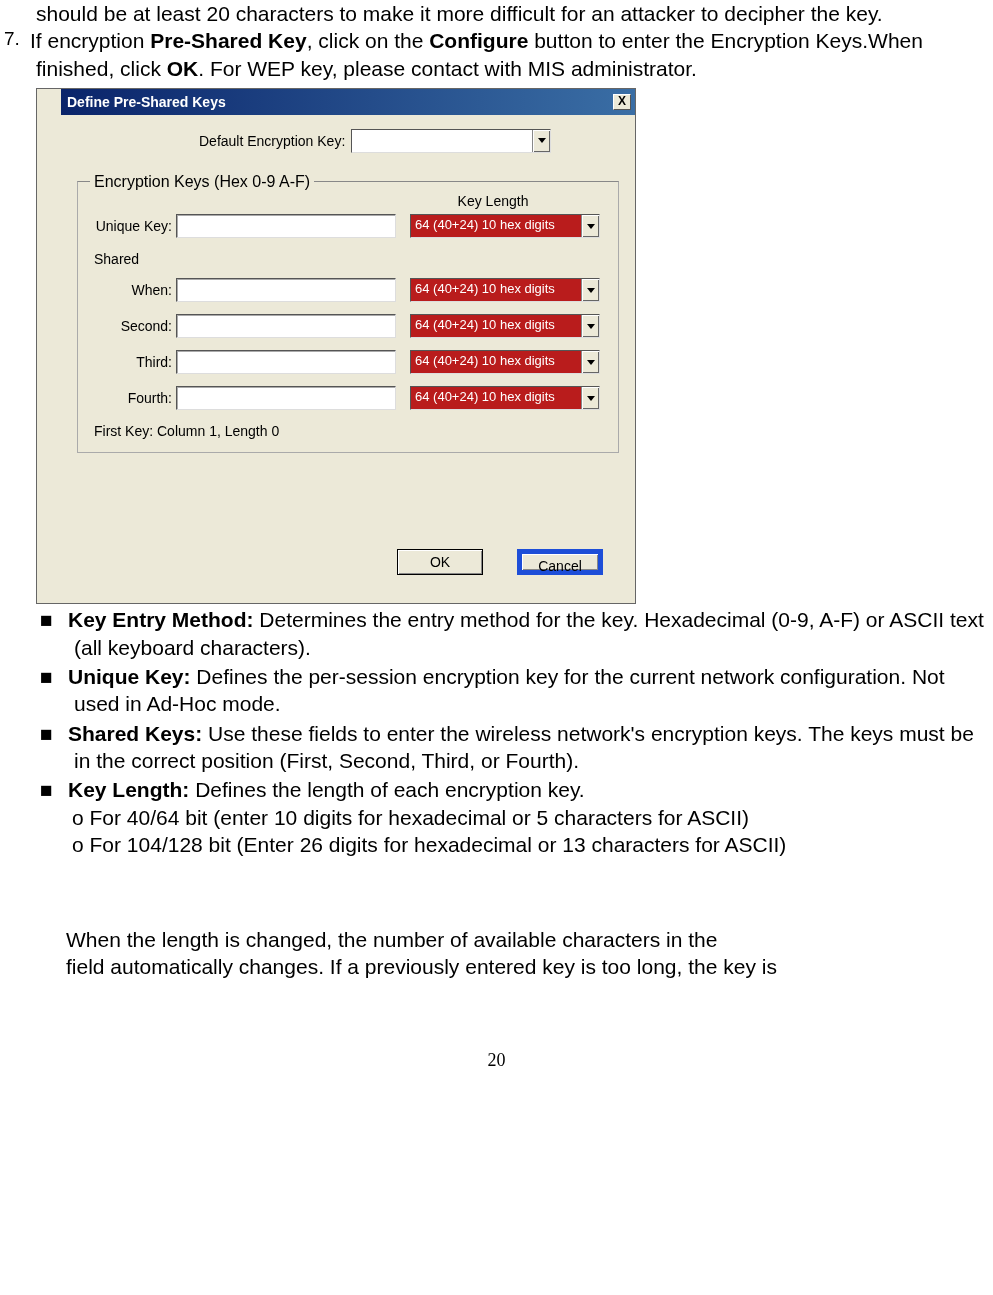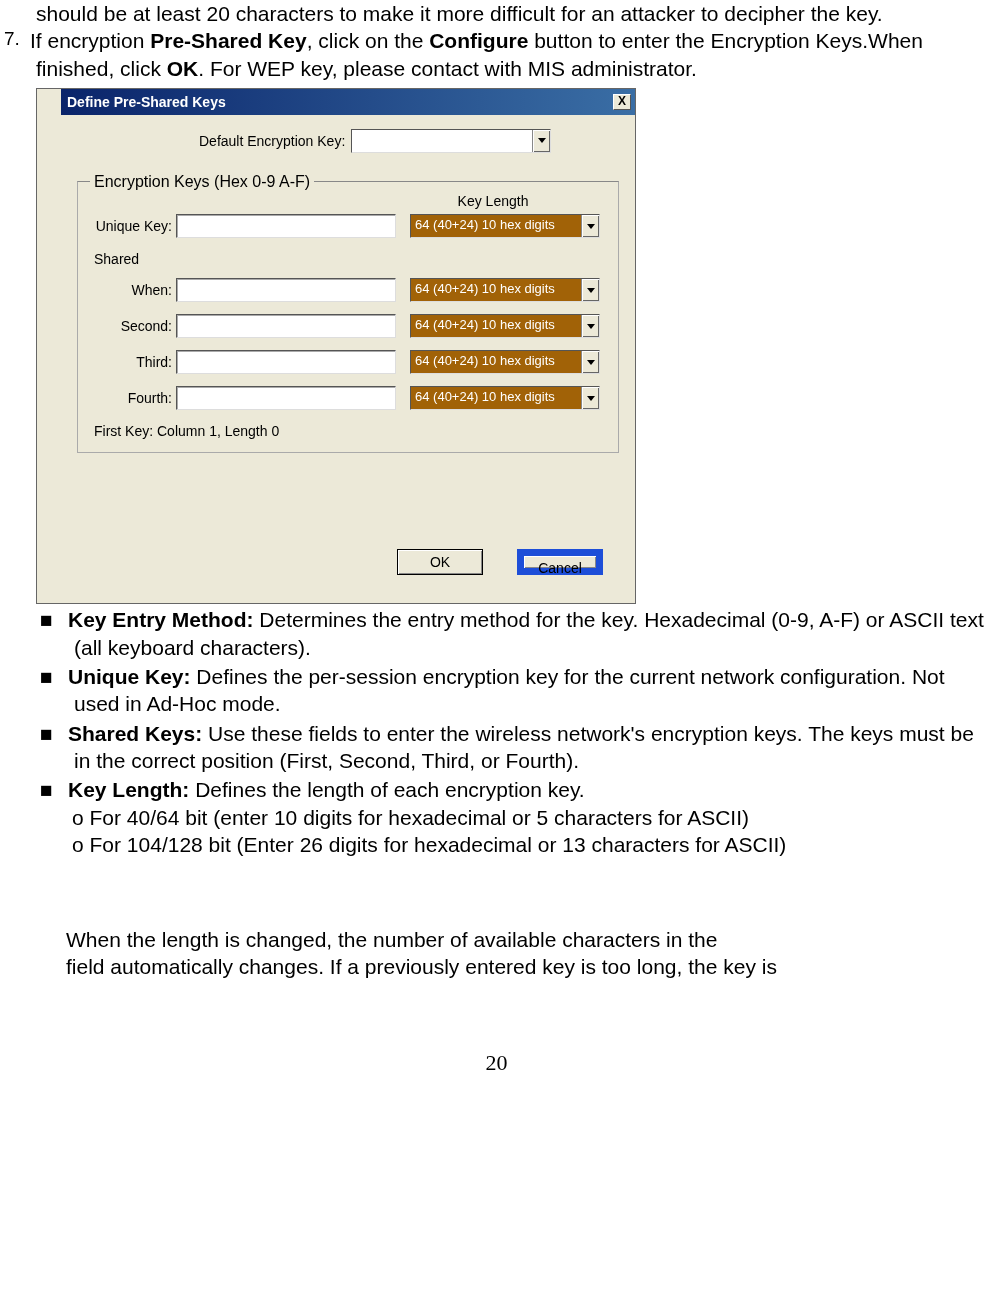--- a/index.html
+++ b/index.html
@@ -129,21 +129,21 @@
   .dropdown-text {
     flex: 1;
     padding: 2px 4px;
     font-size: 13px;
     color: #000;
     white-space: nowrap;
     overflow: hidden;
     background: #fff;
   }
   .dropdown-text.sel {
-    background: #a16207;
+    background: #b91c1c;
     color: #fff;
   }
   .dropdown-btn {
     width: 18px;
     background: #ece9d8;
     border-left: 1px solid #888;
     display: flex;
     align-items: center;
     justify-content: center;
     box-shadow: inset 1px 1px 0 #fff, inset -1px -1px 0 #666;
@@ -185,37 +185,37 @@
   .btn-row {
     display: flex;
     justify-content: flex-end;
     gap: 34px;
     padding: 86px 16px 18px 0;
   }
   .btn {
     width: 86px;
     height: 26px;
     background: #ece9d8;
-    border: 7px solid #1d4ed8;
+    border: 5px solid #1d4ed8;
     box-shadow: inset 1px 1px 0 #fff, inset -1px -1px 0 #888;
     font-size: 14px;
     text-align: center;
     line-height: 24px;
   }
   .btn.default {
     border: 1px solid #000;
   }
   .bottom-text {
     margin-left: 62px;
     margin-top: 68px;
   }
   .page-num {
     text-align: center;
     margin-top: 68px;
-    font-size: 22px;
+    font-size: 18px;
     font-family: "Times New Roman", serif;
   }
 </style>
 </head>
 <body>
 
 <div class="content">
   <div class="indent-paragraph">should be at least 20 characters to make it more difficult for an attacker to decipher the key.</div>
 
   <div class="ol-item">

